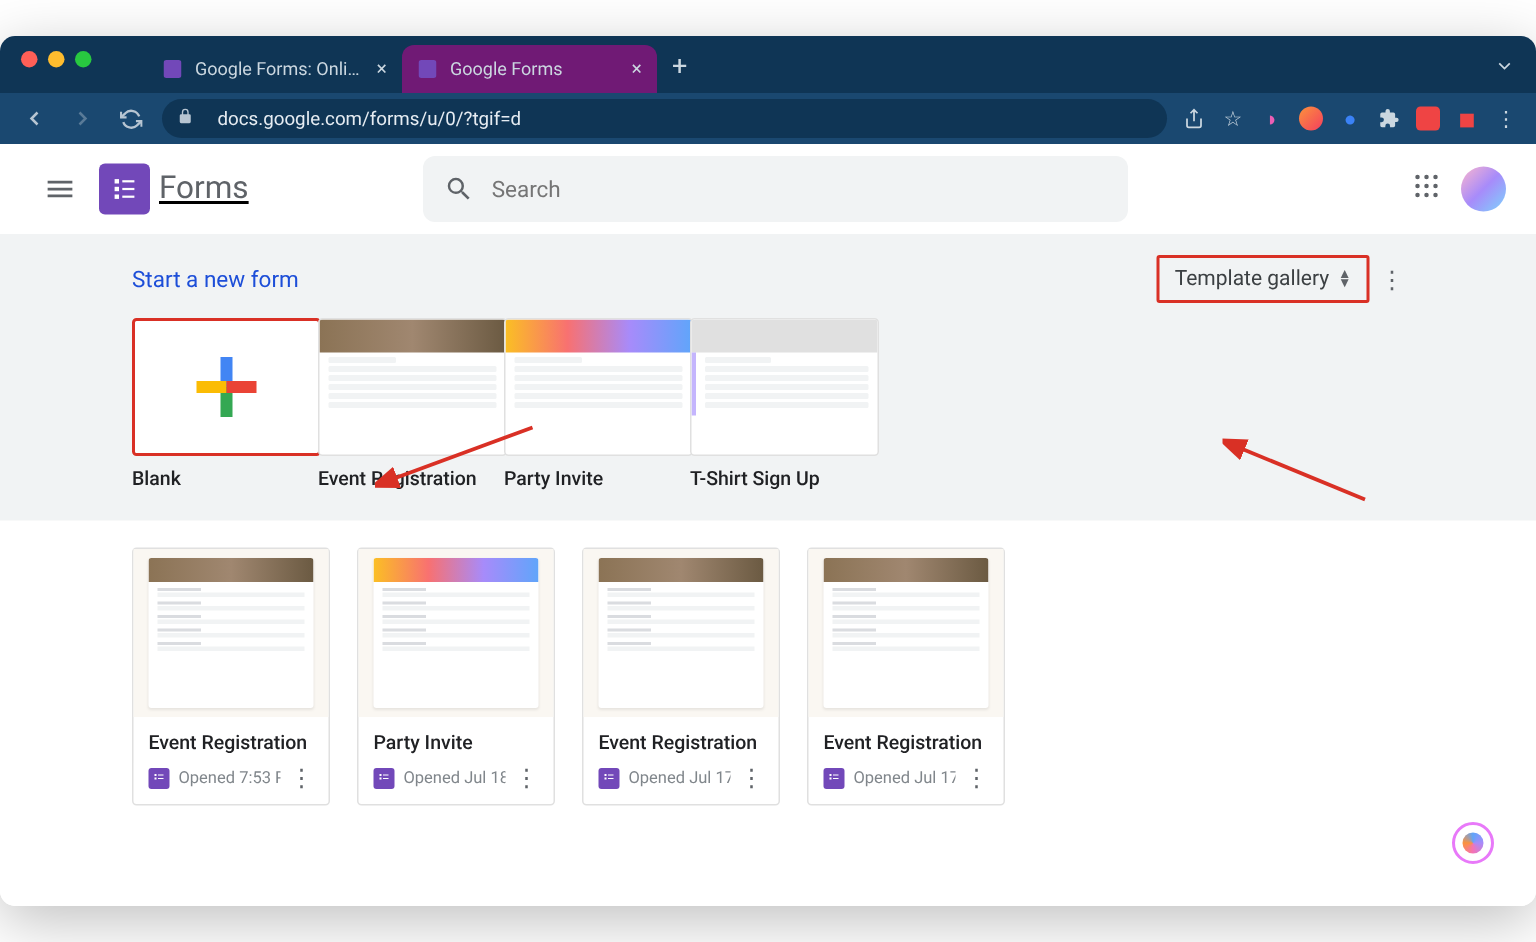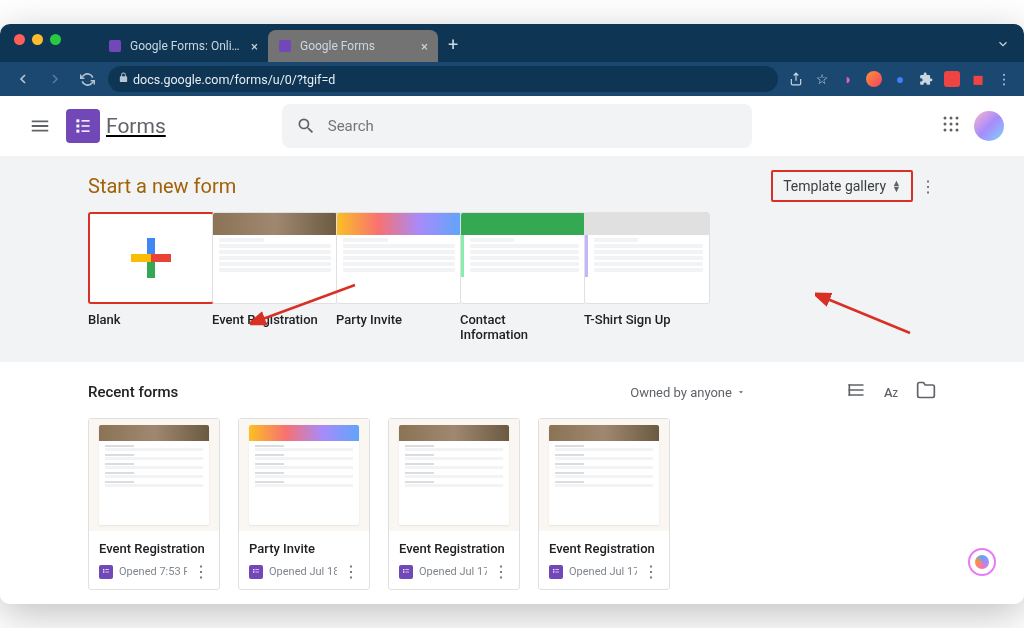--- a/index.html
+++ b/index.html
@@ -6,31 +6,31 @@
     body { background: #fff; width: 1024px; height: 628px; overflow: hidden; position: relative; }
     
     
     .browser-window { width: 1024px; height: 580px; margin: 24px auto 0; background: #fff; border-radius: 10px; box-shadow: 0 10px 40px rgba(0,0,0,0.25); overflow: hidden; position: relative; }
     .title-bar { height: 38px; background: #0f3555; display: flex; align-items: flex-end; padding: 0 0 0 12px; position: relative; }
     .traffic { position: absolute; top: 10px; left: 14px; display: flex; gap: 7px; }
     .traffic span { width: 11px; height: 11px; border-radius: 50%; display: block; }
     .tl-red { background: #ff5f57; } .tl-yellow { background: #febc2e; } .tl-green { background: #28c840; }
     .tabs { display: flex; margin-left: 86px; gap: 0; align-self: flex-end; }
     .tab { height: 32px; display: flex; align-items: center; gap: 8px; padding: 0 10px; color: #cbd7e0; font-size: 12px; border-radius: 8px 8px 0 0; min-width: 170px; max-width: 170px; position: relative; }
-    .tab.active { background: #737373; }
+    .tab.active { background: #701a75; }
     .tab-icon { width: 14px; height: 14px; display: flex; align-items: center; justify-content: center; }
     .tab-title { white-space: nowrap; overflow: hidden; text-overflow: ellipsis; flex: 1; }
     .tab-close { font-size: 13px; color: #cbd7e0; cursor: pointer; }
     .newtab { color: #cbd7e0; font-size: 18px; padding: 0 10px; cursor: pointer; align-self: center; margin-bottom: 4px; }
     .chevron-min { position: absolute; right: 14px; top: 12px; color: #cbd7e0; }
     
     .url-bar { height: 34px; background: #1a4870; display: flex; align-items: center; padding: 0 12px; gap: 10px; }
     .nav-btn { color: #b7c5d2; cursor: pointer; display: flex; align-items: center; justify-content: center; width: 22px; }
     .nav-btn.disabled { opacity: 0.4; }
-    .addr { flex: 1; height: 26px; background: #0f3555; border-radius: 13px; display: flex; align-items: center; padding: 0 10px; color: #e6ecf2; font-size: 12.5px; gap: 4px; }
+    .addr { flex: 1; height: 26px; background: #0f3555; border-radius: 13px; display: flex; align-items: center; padding: 0 10px; color: #e6ecf2; font-size: 12.5px; gap: 16px; }
     .addr .lock { color: #b7c5d2; font-size: 11px; }
     .ext-icons { display: flex; gap: 10px; align-items: center; }
     .ext-icons span, .ext-icons div { width: 16px; height: 16px; display: flex; align-items: center; justify-content: center; color: #cbd7e0; font-size: 14px; }
     .ext-pink { color: #ec5eb4 !important; }
     .ext-orange { background: linear-gradient(135deg,#fb923c,#f43f5e); border-radius: 50%; }
     .ext-blue { color:#3b82f6 !important;}
     .ext-red { background: #ef4444; border-radius:3px;}
     .ext-redsq{ color:#ef4444 !important;}
     
     
@@ -44,21 +44,21 @@
     .search-box { margin-left: 110px; flex: 0 0 470px; height: 44px; background: #f1f3f4; border-radius: 8px; display: flex; align-items: center; padding: 0 14px; gap: 12px; color: #5f6368; }
     .search-box input { border: none; background: transparent; font-size: 15px; flex: 1; outline: none; color: #1d4ed8; }
     .header-right { margin-left: auto; display: flex; align-items: center; gap: 14px; }
     .apps-grid { cursor: pointer; }
     .avatar { width: 30px; height: 30px; border-radius: 50%; background: linear-gradient(135deg, #fbb6ce, #a78bfa, #7dd3fc); cursor: pointer; }
     
     
     .template-section { background: #f1f3f4; padding: 14px 0 20px; }
     .template-inner { max-width: 880px; margin: 0 auto; padding: 0 16px; }
     .template-head { display: flex; align-items: center; justify-content: space-between; margin-bottom: 10px; }
-    .template-title { font-size: 20px; color: #a16207; font-weight: 400; }
+    .template-title { font-size: 15px; color: #1d4ed8; font-weight: 400; }
     .template-actions { display: flex; align-items: center; gap: 7px; }
     .gallery-btn { display: flex; align-items: center; gap: 6px; padding: 6px 10px; font-size: 14px; color: #3c4043; cursor: pointer; border: 2px solid #d93025; border-radius: 2px; }
     .gallery-btn .updown { display: flex; flex-direction: column; line-height: 6px; font-size: 9px; color: #5f6368;}
     .more-dots { cursor: pointer; color: #5f6368; }
     
     .template-row { display: flex; gap: 14px; }
     .tmpl-card { width: 110px; cursor: pointer; }
     .tmpl-thumb { width: 126px; height: 92px; background: #fff; border: 1px solid #e0e0e0; border-radius: 3px; position: relative; overflow: hidden; }
     .tmpl-card.blank .tmpl-thumb { border: 2.5px solid #d93025; display: flex; align-items: center; justify-content: center; }
     .tmpl-label { font-size: 13px; color: #202124; margin-top: 8px; font-weight: 500; }
@@ -310,70 +310,37 @@
                   <div></div>
                   <div></div>
                   <div></div>
                   <div></div>
                 </div>
               </div>
               <div class="tmpl-label">Party Invite</div>
             </div>
             <div class="tmpl-card">
               <div class="tmpl-thumb">
-                <div class="thumb-bar bar-contact"></div>
-                <div class="thumb-lines thumb-accent-c">
-                  <div class="short"></div>
-                  <div></div>
-                  <div></div>
-                  <div></div>
-                  <div></div>
-                  <div></div>
-                </div>
-              </div>
-              <div class="tmpl-label">Contact Information</div>
-            </div>
-            <div class="tmpl-card">
-              <div class="tmpl-thumb">
                 <div class="thumb-bar bar-tshirt"></div>
                 <div class="thumb-lines thumb-accent-t">
                   <div class="short"></div>
                   <div></div>
                   <div></div>
                   <div></div>
                   <div></div>
                   <div></div>
                 </div>
               </div>
               <div class="tmpl-label">T-Shirt Sign Up</div>
             </div>
           </div>
       </div>
     </div>
 
     <div class="recent-section">
-      <div class="recent-head">
-        <span class="recent-title">Recent forms</span>
-        <div class="owned-by">
-          <span>Owned by anyone</span>
-          <svg width="10" height="10" viewBox="0 0 24 24" fill="currentColor">
-              <path d="M7 10l5 5 5-5z"></path>
-            </svg>
-        </div>
-        <div class="view-opts">
-          <span><svg width="20" height="20" viewBox="0 0 24 24" fill="currentColor">
-                <path d="M3 5h18v2H3zM3 11h18v2H3zM3 17h18v2H3z"></path>
-                <rect x="3" y="5" width="2" height="14"></rect>
-              </svg></span>
-          <span style="font-size:13px;font-weight:500;">A<span style="font-size:9px;">Z</span></span>
-          <span><svg width="20" height="20" viewBox="0 0 24 24" fill="none" stroke="currentColor" stroke-width="2">
-                <path d="M22 19a2 2 0 0 1-2 2H4a2 2 0 0 1-2-2V5a2 2 0 0 1 2-2h5l2 3h9a2 2 0 0 1 2 2z"></path>
-              </svg></span>
-        </div>
-      </div>
       <div class="recent-grid" id="recent-grid">
           <div class="rec-card">
     <div class="rec-thumb">
               <div class="rec-thumb-inner">
                 <div class="rec-bar bar-event"></div>
                 <div class="rec-lines">
                   <div class="lbl"></div>
                   <div></div>
                   <div class="lbl"></div>
                   <div></div>

